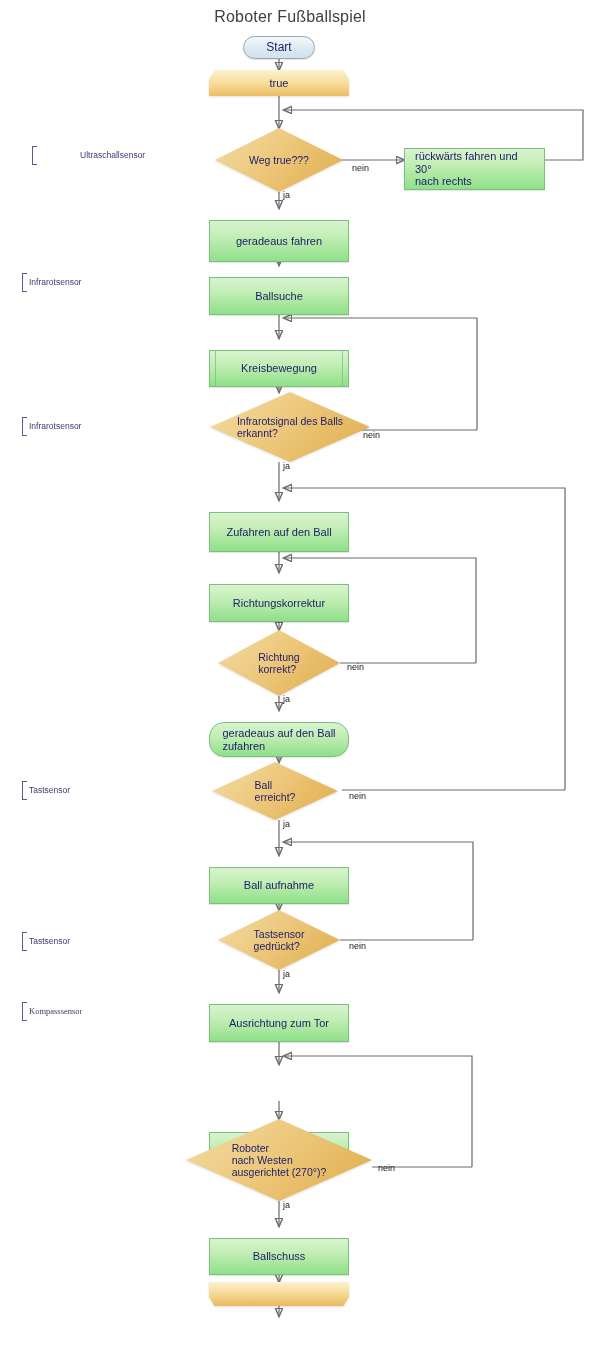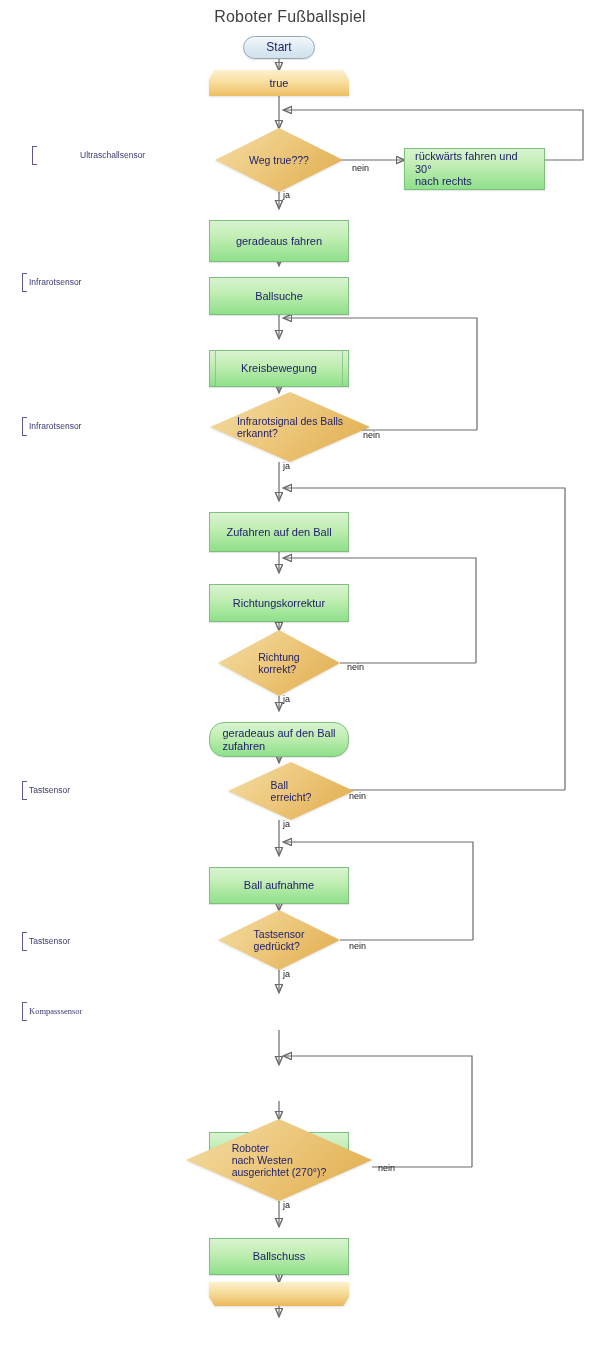--- a/index.html
+++ b/index.html
@@ -215,36 +215,39 @@
     <div class="shape"></div>
     <span class="lbl">Richtung
 korrekt?</span>
   </div>
 
   <div class="node proc" style="left:209px;top:710px;width:140px;height:35px;border-radius:15px;">
     <span class="lbl">geradeaus auf den Ball
 zufahren</span>
   </div>
 
-  <div class="node dec" style="left:228px;top:762px;width:126px;height:58px;">
+  <div class="node dec" style="left:212px;top:762px;width:126px;height:58px;">
     <div class="shape"></div>
     <span class="lbl">Ball
 erreicht?</span>
   </div>
 
   <div class="node proc" style="left:209px;top:855px;width:140px;height:37px;">
     <span class="lbl">Ball aufnahme</span>
   </div>
 
   <div class="node dec" style="left:218px;top:910px;width:122px;height:60px;">
     <div class="shape"></div>
     <span class="lbl">Tastsensor
 gedrückt?</span>
   </div>
 
+  <div class="node proc" style="left:209px;top:992px;width:140px;height:38px;">
+    <span class="lbl">Ausrichtung zum Tor</span>
+  </div>
 
   <div class="node proc" style="left:209px;top:1120px;width:140px;height:37px;">
     <span class="lbl">Drehbewegung</span>
   </div>
 
   <div class="node dec" style="left:186px;top:1119px;width:186px;height:82px;">
     <div class="shape"></div>
     <span class="lbl">Roboter
 nach Westen
 ausgerichtet (270°)?</span>

